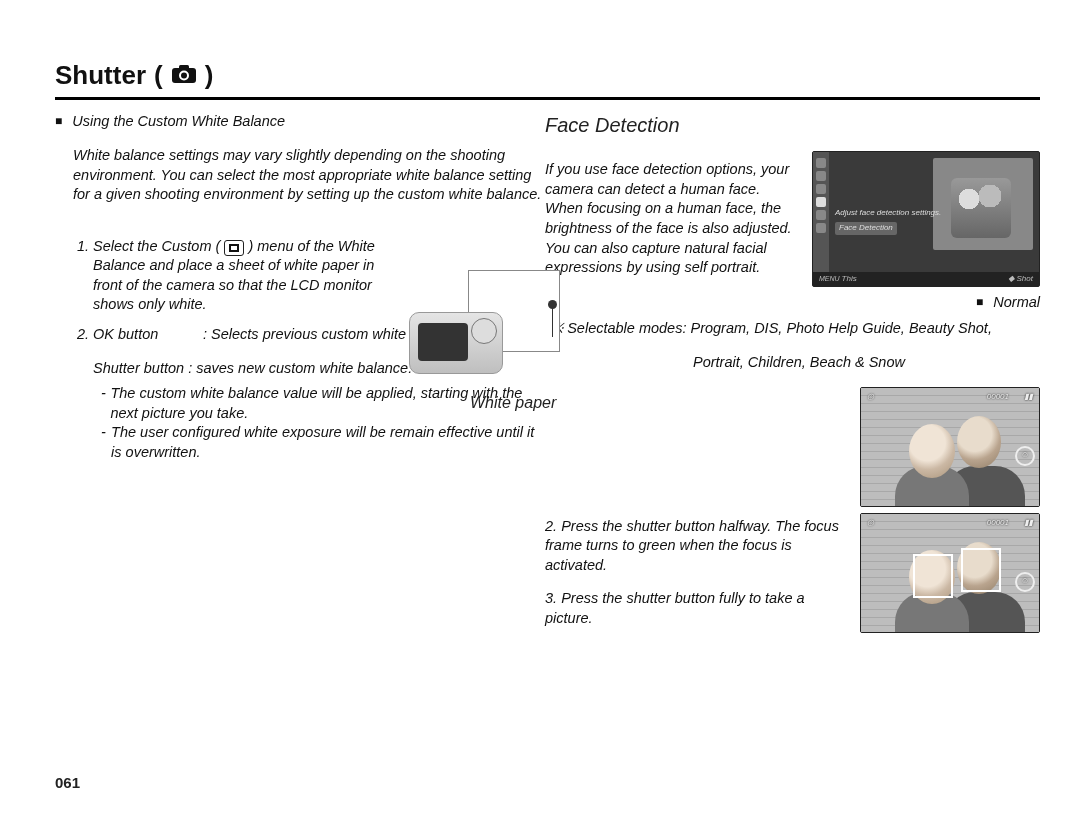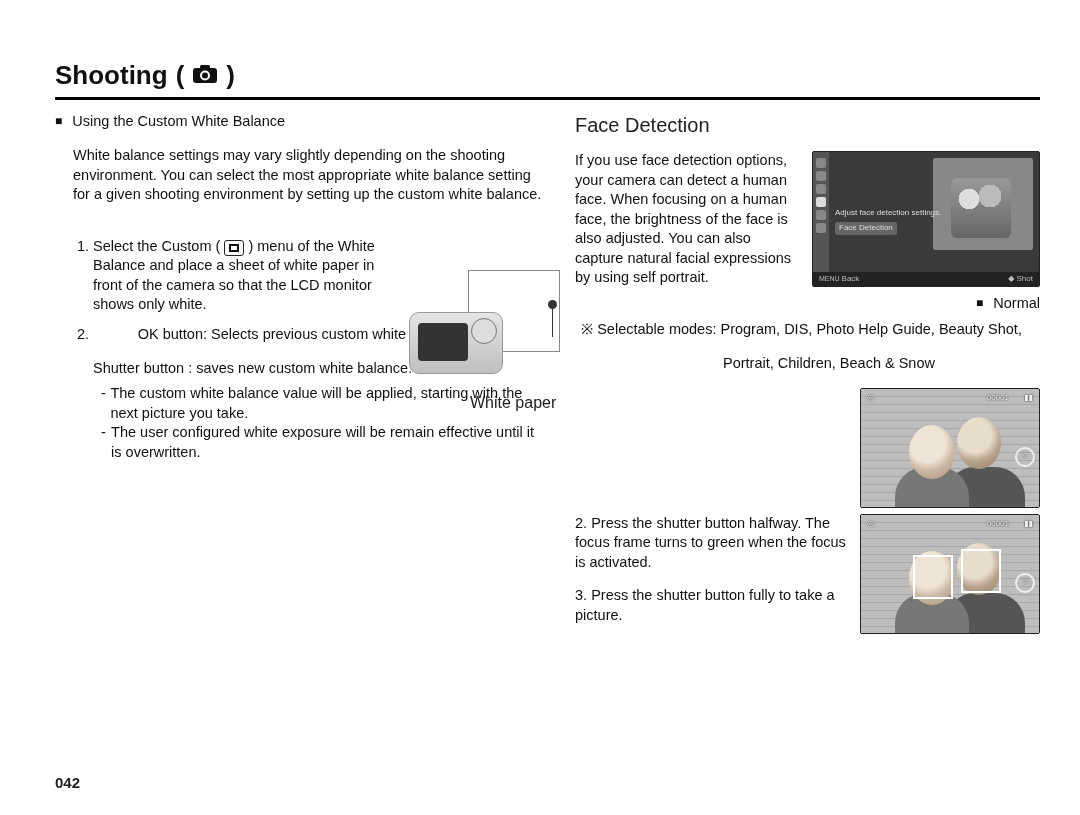--- a/index.html
+++ b/index.html
@@ -29,21 +29,21 @@
   .section-title .camera-icon {
     display: inline-block;
   }
   .rule {
     border: none;
     border-top: 3px solid #000;
     margin: 4px 0 12px 0;
   }
   .columns {
     display: flex;
-    gap: 30px;
+    font-style: italic;
   }
   .col {
     flex: 1 1 50%;
     font-size: 14.5px;
     line-height: 1.35;
   }
   .col.left { width: 490px; flex: 0 0 490px; }
   .col.right { flex: 1 1 auto; }
   .subhead {
     font-size: 20px;
@@ -214,21 +214,21 @@
   .focus-box.a { left:52px; top:40px; }
   .focus-box.b { left:100px; top:34px; }
   .osd {
     position:absolute; color:#eee; font-size:8px;
     text-shadow:0 0 2px #000;
   }
 
   .right-row {
     display:flex;
     gap:14px;
-    align-items:flex-start;
+    align-items:center;
     margin-top:8px;
   }
   .right-row .txt { flex:1; }
   .asterisk-row { padding-left:6px; margin-top:6px;}
   .asterisk-row2 { padding-left:148px; }
 
   .page-num {
     position:absolute;
     bottom:24px;
     left:55px;
@@ -247,21 +247,21 @@
     font-size:9px;
     background:#fff;
   }
 </style>
 </head>
 <body>
 
 <div class="page">
 
   <h1 class="section-title">
-    <span>Shooting</span>
+    <span>Shutter</span>
     <span>(</span>
     <span class="camera-icon">
       <svg width="26" height="20" viewBox="0 0 26 20">
           <rect x="1" y="4" width="24" height="15" rx="3" fill="#111"></rect>
           <rect x="8" y="1" width="10" height="5" rx="1.5" fill="#111"></rect>
           <circle cx="13" cy="11.5" r="5" fill="#fff"></circle>
           <circle cx="13" cy="11.5" r="3" fill="#111"></circle>
         </svg>
     </span>
     <span>)</span>
@@ -283,21 +283,21 @@
           <span class="menu-icon-inline">
             <svg width="12" height="10" viewBox="0 0 12 10">
                 <rect x="1" y="1" width="10" height="8" fill="#111"></rect>
                 <rect x="3" y="3" width="6" height="4" fill="#fff"></rect>
               </svg>
           </span>
           <span>) menu of the White Balance and place a sheet of white paper in front of the camera so that the LCD monitor shows only white.</span>
         </li>
         <li>
           <div class="row" style="display:flex;">
-            <span class="lbl" style="width:110px;text-align:right;">OK button</span>
+            <span class="lbl" style="width:110px;">OK button</span>
             <span>: Selects previous custom white balance.</span>
           </div>
         </li>
       </ol>
       <div class="defs">
         <div class="row">
           <span>Shutter button</span>
           <span>&nbsp;</span>
           <span>: saves new custom white balance.</span>
         </div>
@@ -336,21 +336,21 @@
             <div class="m"></div>
             <div class="m"></div>
             <div class="m sel"></div>
             <div class="m"></div>
             <div class="m"></div>
           </div>
           <div class="menu-photo"></div>
           <div class="menu-text1">Adjust face detection settings.</div>
           <div class="menu-text2">Face Detection</div>
           <div class="menu-foot">
-            <span><span style="font-size:7px;">MENU </span><span>Back</span></span>
+            <span><span style="font-size:7px;">MENU </span><span>This</span></span>
             <span><span>◆ </span><span>Shot</span></span>
           </div>
         </div>
       </div>
 
       <p class="bullet-head" style="margin-top:6px;text-align:right;">
         <span class="square">■</span>
         <span>Normal</span>
       </p>
 
@@ -390,14 +390,14 @@
           <div class="osd" style="top:4px;left:6px;">◎</div>
           <div class="osd" style="top:4px;right:30px;">00001</div>
           <div class="osd" style="top:4px;right:6px;">▮▮</div>
           <div class="osd" style="bottom:40px;right:4px;width:16px;height:16px;border:2px solid #eee;border-radius:50%;display:flex;align-items:center;justify-content:center;">☺</div>
         </div>
       </div>
 
     </div>
   </div>
 
-  <div class="page-num">042</div>
+  <div class="page-num">061</div>
 </div>
 
 </body></html>

